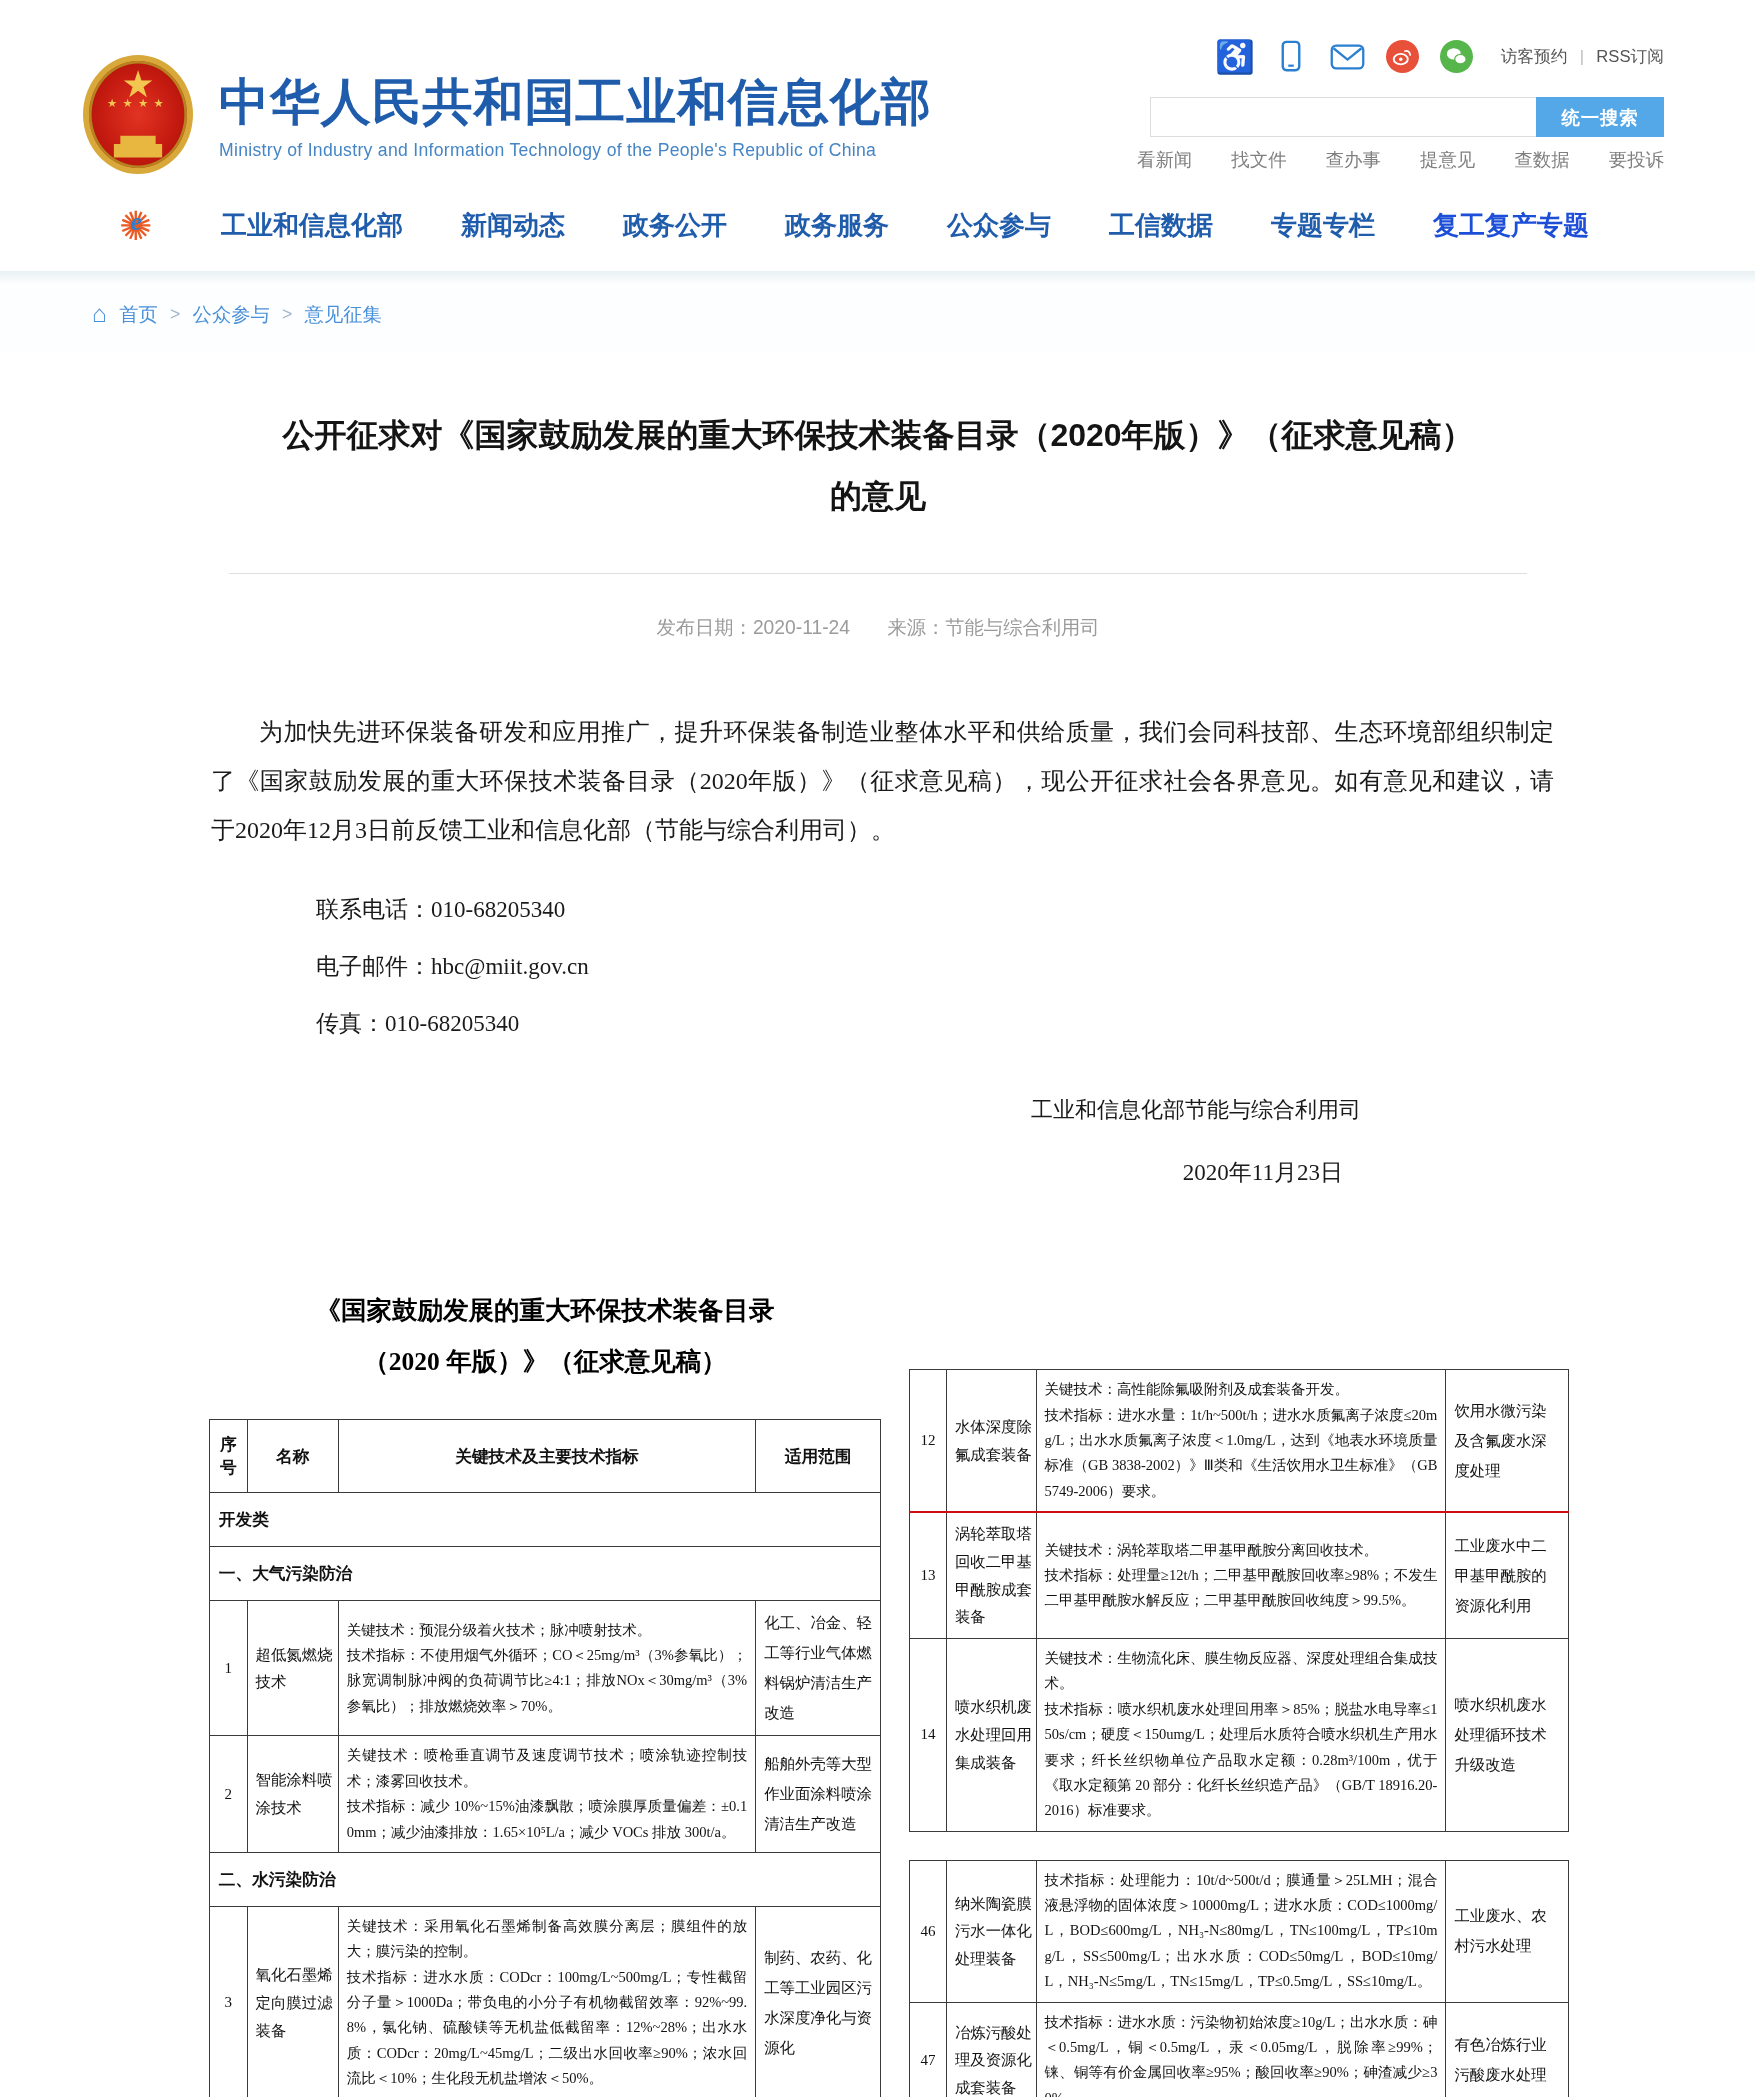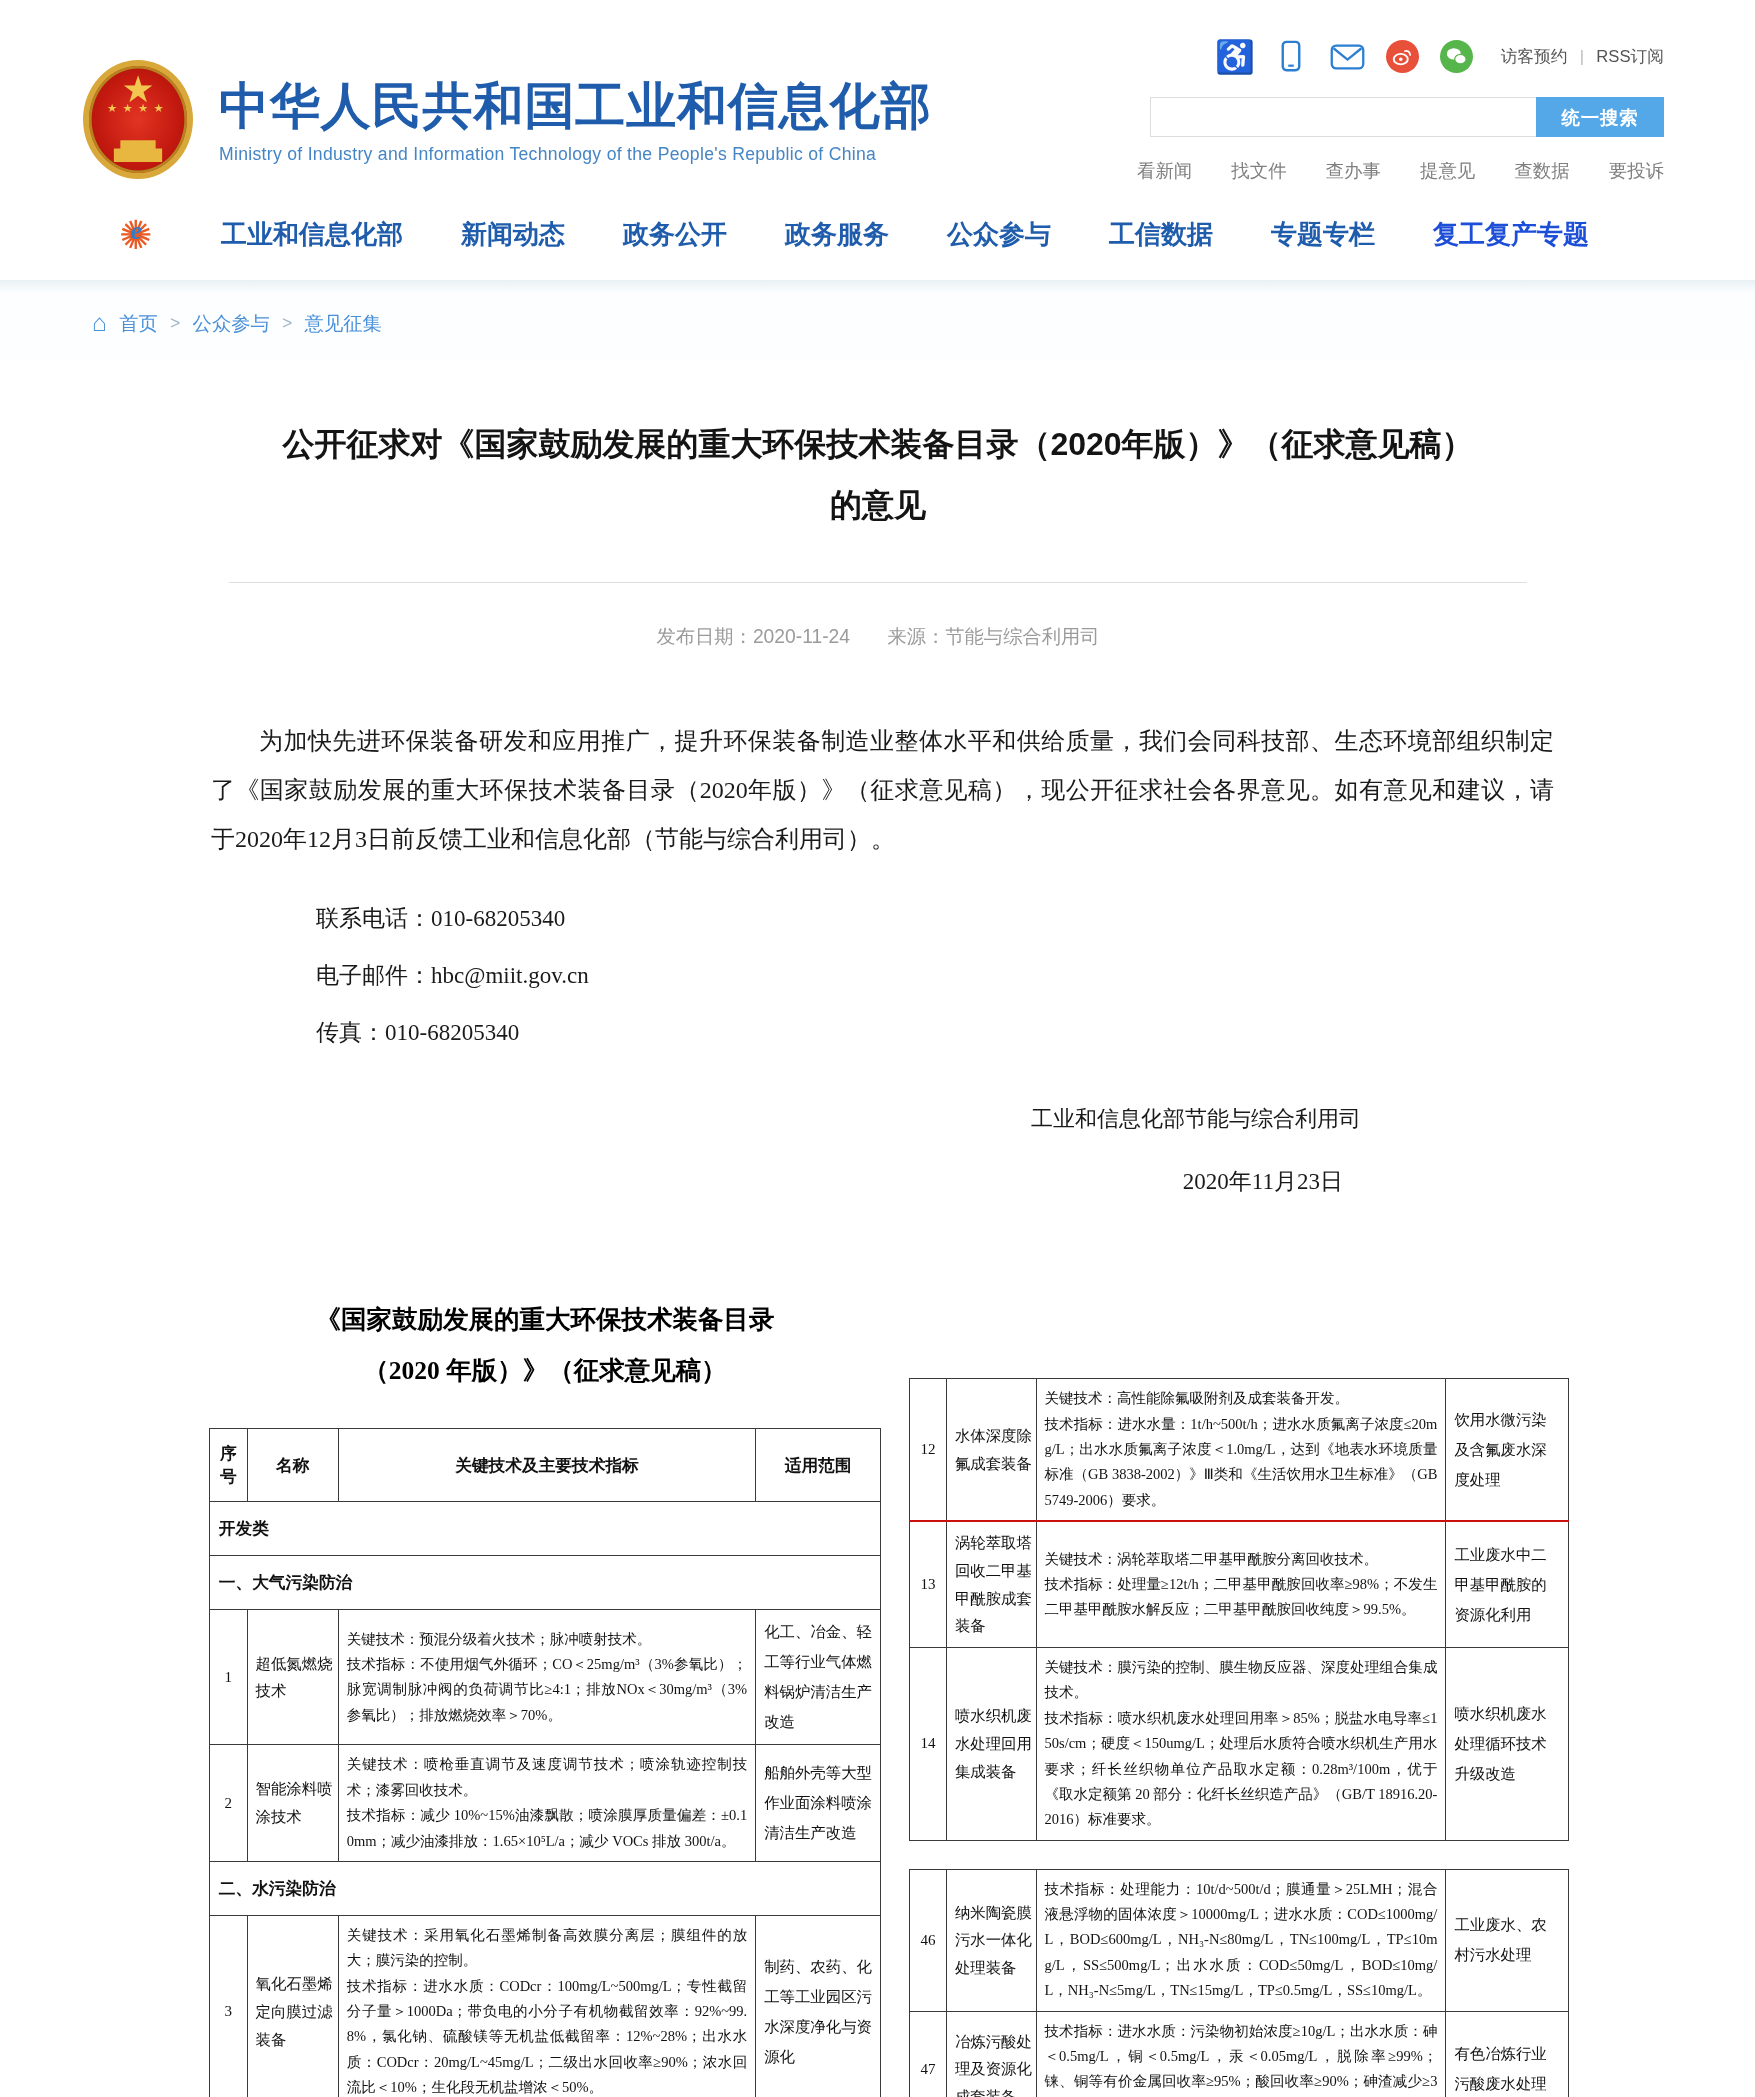--- a/index.html
+++ b/index.html
@@ -22,21 +22,21 @@
   .uni-icon{font-size:32px;color:#2a7fd0;line-height:1;}
   .round-icon{width:33px;height:33px;border-radius:50%;display:inline-flex;align-items:center;justify-content:center;}
   .weibo{background:#e8503a;}
   .wechat{background:#56b54b;}
   .visitor-links{display:flex;align-items:center;gap:12.3px;margin-left:7px;font-size:16.7px;color:#555;}
   .visitor-links .sep{color:#bbb;}
   .visitor-links span{cursor:pointer;}
   .search-row{display:flex;justify-content:flex-end;margin-top:23px;}
   .search-input{width:386px;height:40px;border:0.9px solid #dcdcdc;border-right:none;outline:none;font-size:17.6px;padding:0 10.5px;box-sizing:border-box;}
   .search-btn{width:128px;height:40px;background:#55a8e8;color:#fff;font-size:18.4px;font-weight:bold;border:none;cursor:pointer;letter-spacing:0.9px;}
-  .quick-row{display:flex;justify-content:space-between;width:527px;margin:21px 0 0 auto;font-size:18.4px;color:#7f7f7f;}
+  .quick-row{display:flex;justify-content:space-between;width:527px;margin:10px 0 0 auto;font-size:18.4px;color:#7f7f7f;}
   .quick-row span{cursor:pointer;}
   
   .navbar{display:flex;align-items:center;gap:58px;padding:21px 0 23px 119px;}
   .nav-logo{position:relative;width:44px;height:44px;flex:none;}
   .nav-logo .burst{position:absolute;left:0;top:0;font-size:40px;line-height:44px;color:#ea5a24;}
   .nav-logo .e{position:absolute;left:11.4px;top:3.5px;font:italic bold 26px "Liberation Serif",serif;color:#2a7fd0;}
   .nav-item{font-size:26px;font-weight:bold;color:#1f5cab;cursor:pointer;white-space:nowrap;}
   .nav-item.red{color:#1d4ed8;}
   .nav-strip{height:12.3px;background:linear-gradient(#e9f0f4,#fbfdfe);}
   
@@ -270,21 +270,21 @@
             <td class="tech">
               <div>关键技术：涡轮萃取塔二甲基甲酰胺分离回收技术。</div>
               <div>技术指标：处理量≥12t/h；二甲基甲酰胺回收率≥98%；不发生二甲基甲酰胺水解反应；二甲基甲酰胺回收纯度＞99.5%。</div>
             </td>
             <td class="scope">工业废水中二甲基甲酰胺的资源化利用</td>
           </tr>
           <tr>
             <td class="num">14</td>
             <td class="name">喷水织机废水处理回用集成装备</td>
             <td class="tech">
-              <div>关键技术：膜污染的控制、膜生物反应器、深度处理组合集成技术。</div>
+              <div>关键技术：生物流化床、膜生物反应器、深度处理组合集成技术。</div>
               <div>技术指标：喷水织机废水处理回用率＞85%；脱盐水电导率≤150s/cm；硬度＜150umg/L；处理后水质符合喷水织机生产用水要求；纤长丝织物单位产品取水定额：0.28m³/100m，优于《取水定额第 20 部分：化纤长丝织造产品》（GB/T 18916.20-2016）标准要求。</div>
             </td>
             <td class="scope">喷水织机废水处理循环技术升级改造</td>
           </tr>
         </tbody>
     </table>
     <div class="tbl-gap"></div>
     <table class="catalog-tbl">
       <colgroup>
           <col style="width:5.6%">

